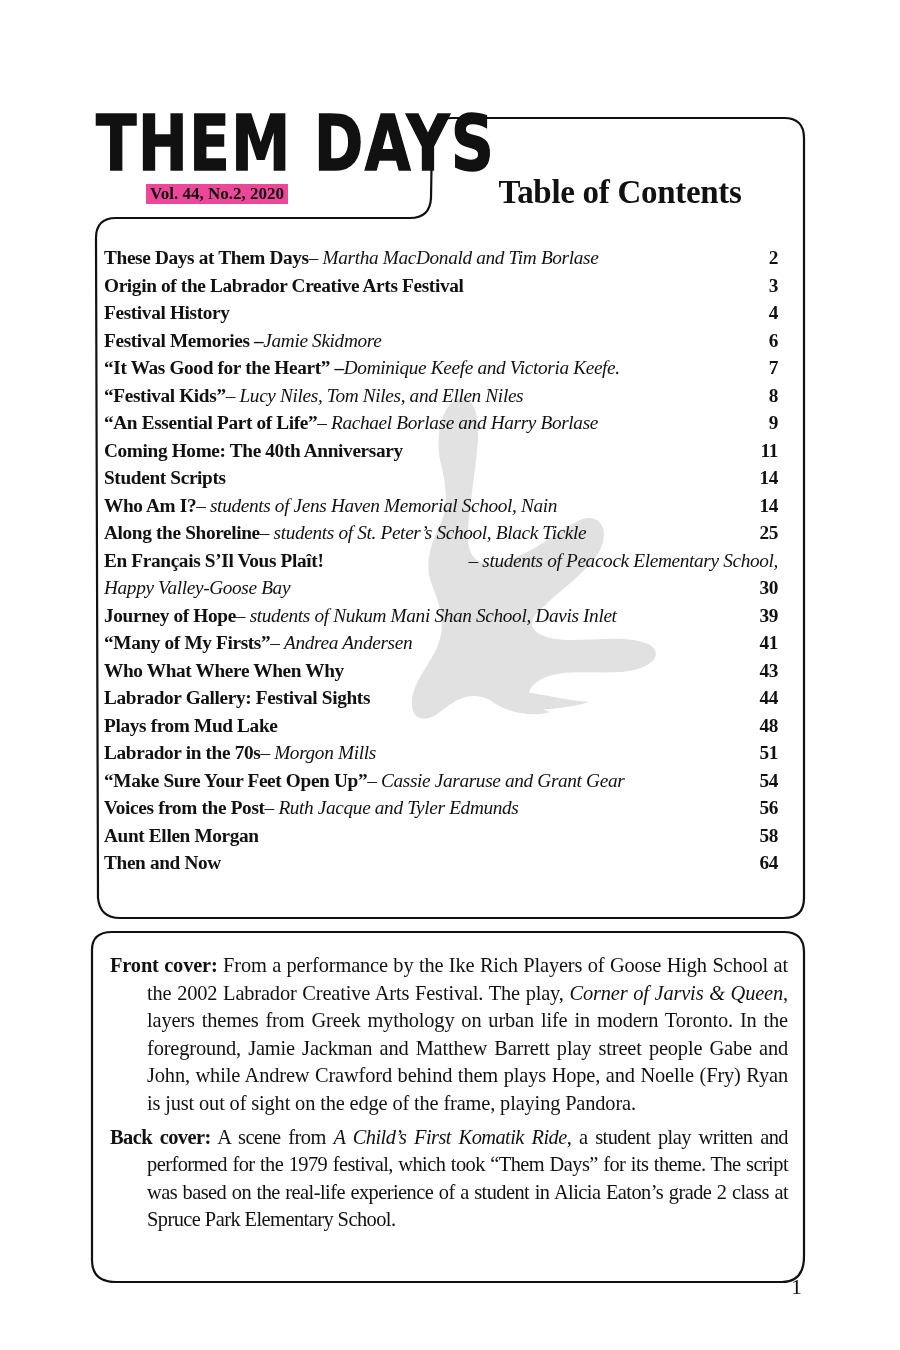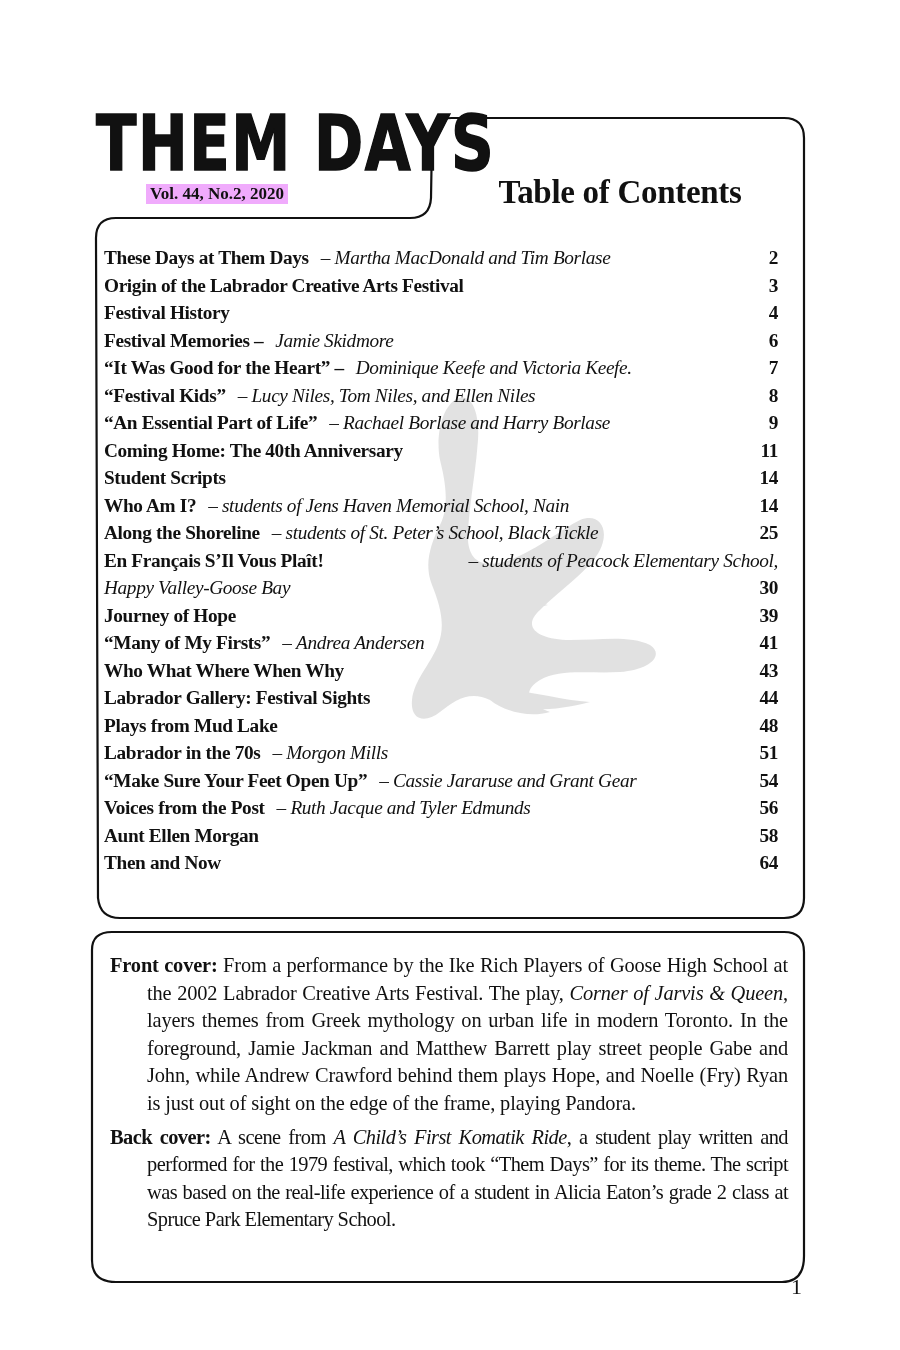--- a/index.html
+++ b/index.html
@@ -18,35 +18,34 @@
     font-size: 76px; letter-spacing: 2px; line-height: 1;
     color: #111;
     -webkit-text-stroke: 1.5px #111;
     text-shadow: 0 0 0 #111;
     transform: scaleX(0.78); transform-origin: left top;
     white-space: nowrap;
   }
   .logo-sub {
     position: absolute; left: 50px; top: 72px;
     font-family: "Liberation Serif", serif; font-weight: bold; font-size: 17px;
-    background: #f0abfc; padding: 0 4px;
+    background: #ec4899; padding: 0 4px;
   }
 
   .toc-title {
     position: absolute; left: 440px; width: 360px; top: 142px; text-align: center;
     font-family: "Liberation Serif", serif; font-weight: bold; font-size: 33px; letter-spacing: -0.3px; margin-top: 32px;
   }
 
   
   .toc { position: absolute; left: 104px; top: 244px; width: 674px; }
   .toc-row {
     display: flex; align-items: center;
     height: 27.5px; line-height: 27.5px; font-size: 19.3px; white-space: nowrap;
     letter-spacing: -0.35px;
-    gap: 12px;
   }
   .toc-row .t { font-weight: bold; }
   .toc-row .a { font-style: italic; }
   .toc-row .dots {
     flex: 1 1 auto; overflow: hidden; margin: 0 2px; position: relative; min-width: 8px;
   }
   .toc-row .dots::before {
     content: ". . . . . . . . . . . . . . . . . . . . . . . . . . . . . . . . . . . . . . . . . . . . . . . . . . . . . . . . . . . . . . . . . . . . . . . . . . . . . . . . . . . . . . . . . . . . . . . . . . . . . . . . . . . . . . . . . . . . . . . . . . . . . . . . . . . . . .";
     letter-spacing: -2.2px; position: absolute; left: 0; white-space: nowrap;
   }
@@ -156,20 +155,21 @@
       <span class="t">En Français S’Il Vous Plaît!</span>
       <span class="a" style="margin-left:auto"><span> – </span><span>students of Peacock Elementary School,</span></span>
     </div>
     <div class="toc-row">
       <span class="a">Happy Valley-Goose Bay</span>
       <span class="dots"></span>
       <span class="pg">30</span>
     </div>
     <div class="toc-row">
       <span class="t">Journey of Hope</span>
+      <span class="a"><span style="font-style:normal"> – </span><span>students of Nukum Mani Shan School, Davis Inlet</span></span>
       <span class="dots"></span>
       <span class="pg">39</span>
     </div>
     <div class="toc-row">
       <span class="t">“Many of My Firsts”</span>
       <span class="a"><span style="font-style:normal"> – </span><span>Andrea Andersen</span></span>
       <span class="dots"></span>
       <span class="pg">41</span>
     </div>
     <div class="toc-row bolddots">

